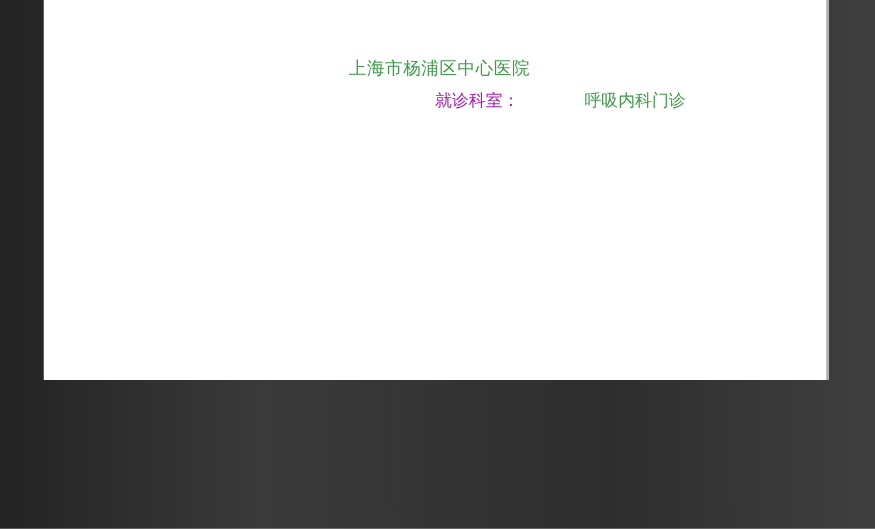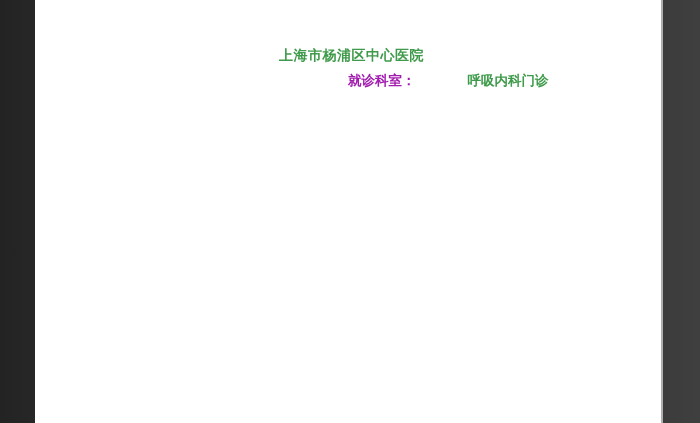--- a/index.html
+++ b/index.html
@@ -2,25 +2,24 @@
 <html><head>
 <meta charset="utf-8">
 <style>
   html,body{margin:0;padding:0;}
   body{
     width:700px;height:423px;position:relative;overflow:hidden;
     background:linear-gradient(90deg,#232323 0%,#3a3a3a 30%,#2e2e2e 70%,#3f3f3f 100%);
     font-family:"Liberation Serif","DejaVu Serif",serif;
   }
   .page{
-    position:absolute;left:35px;top:0;width:628px;height:423px;
+    position:absolute;left:35px;top:0;width:628px;height:304px;
     background:#ffffff;box-sizing:border-box;
     border-right:2px solid #aeaeae;
     padding:43px 36px 0 43px;
-    font-weight:bold;
   }
   .title{
     text-align:center;height:25px;line-height:25px;
     font-size:14px;color:#3f9b4b;letter-spacing:0.5px;
   }
   .row{
     height:25.2px;line-height:25.2px;font-size:13.5px;
     color:#3c3c3c;white-space:pre;overflow:hidden;position:relative;
   }
   .lbl{color:#a21caf;}

